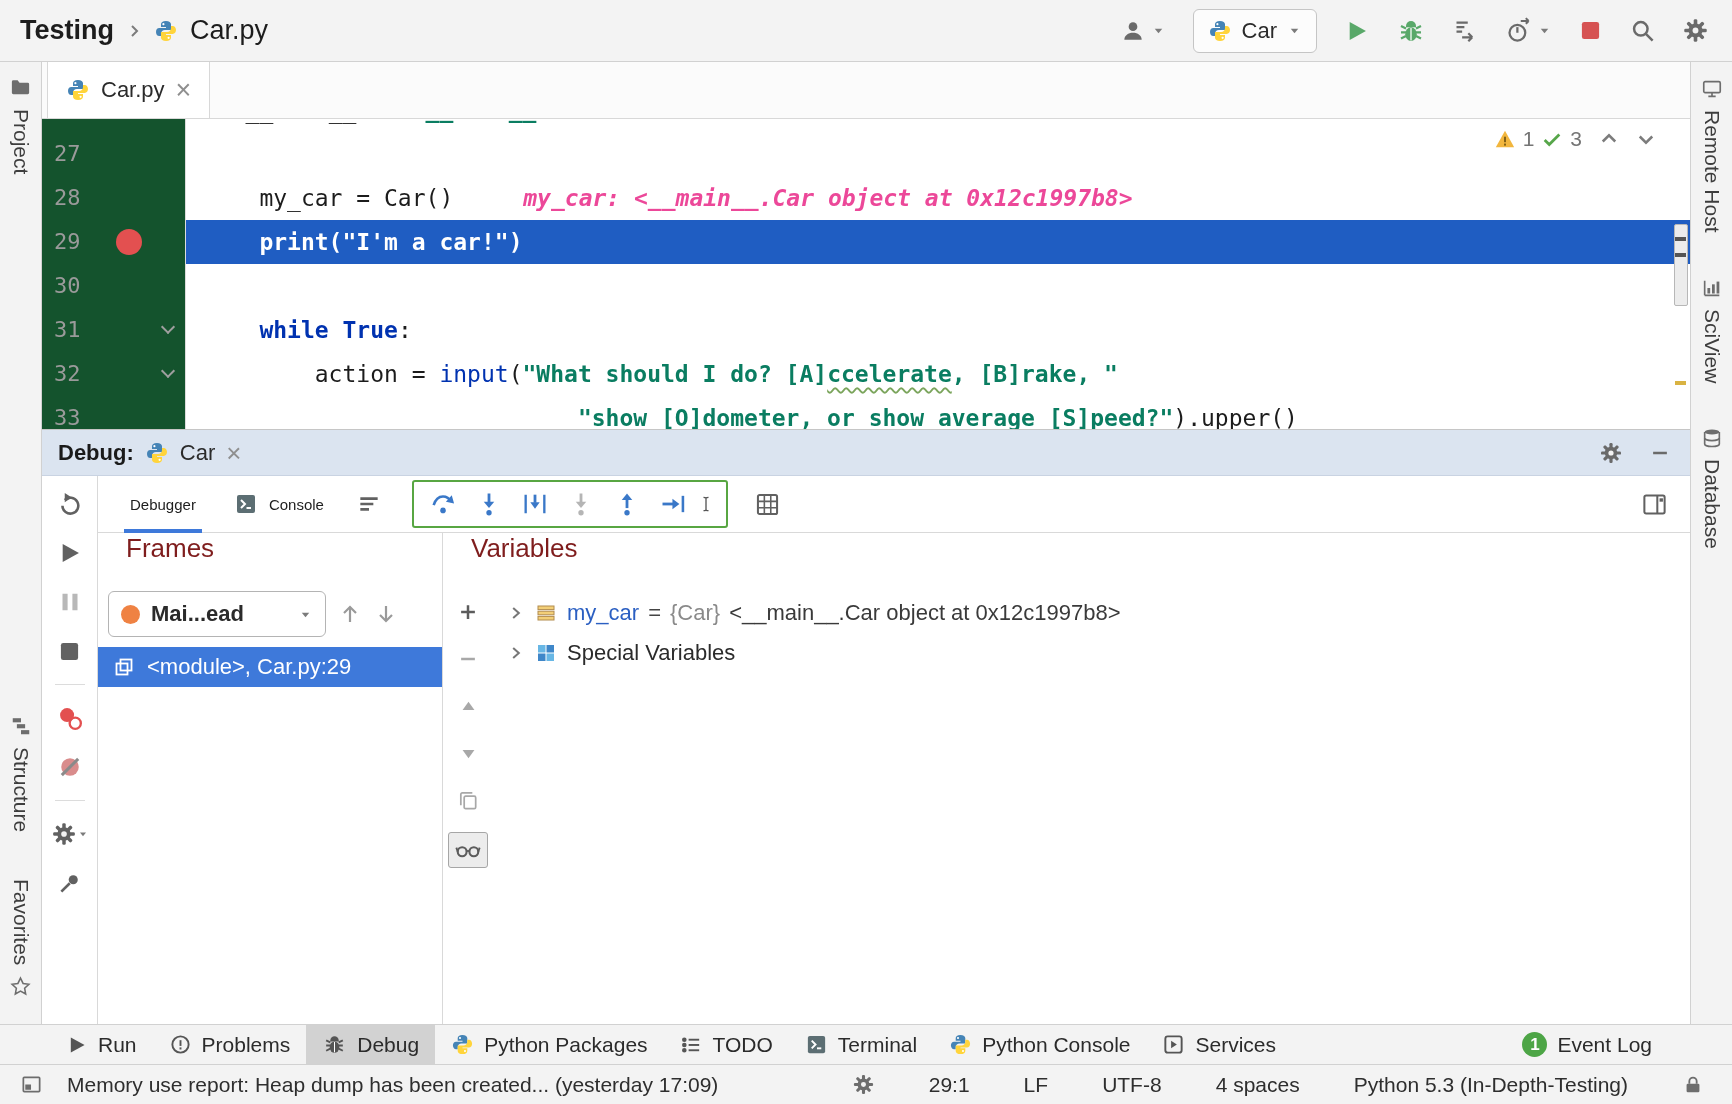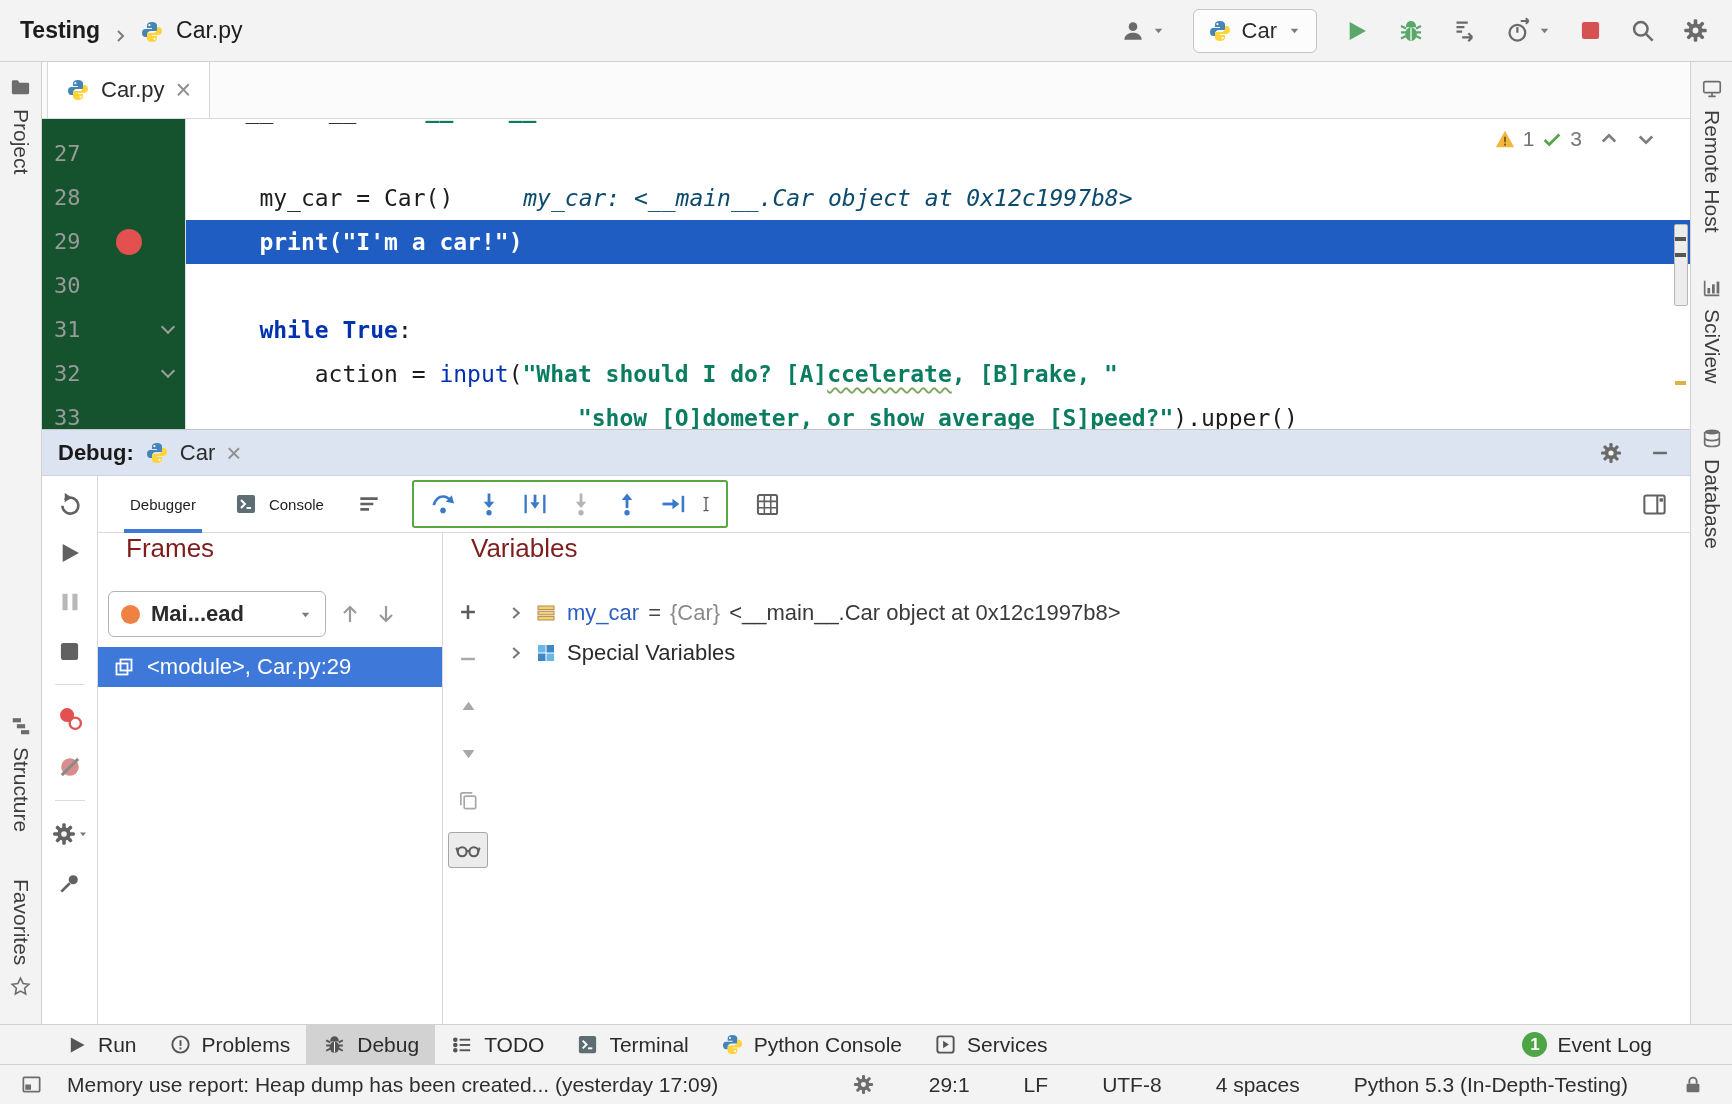--- a/index.html
+++ b/index.html
@@ -3,21 +3,21 @@
 <meta charset="utf-8">
 <style>
 *{margin:0;padding:0;box-sizing:border-box;}
 html,body{width:1732px;height:1104px;overflow:hidden;}
 body{font-family:"Liberation Sans","DejaVu Sans",sans-serif;font-size:22px;color:#2b2b2b;background:#fff;display:flex;flex-direction:column;}
 svg{display:block;flex:none;}
 .spacer{flex:1;}
 
 
 .top-toolbar{height:62px;background:#f3f3f3;border-bottom:1px solid #d1d1d1;display:flex;align-items:center;padding:0 18px 0 20px;gap:16px;flex:none;}
-.breadcrumb{display:flex;align-items:flex-end;gap:12px;font-size:23px;}
+.breadcrumb{display:flex;align-items:center;gap:12px;font-size:27px;}
 .crumb-root{font-weight:bold;color:#1c1c1c;}
 .crumb-file{color:#1c1c1c;}
 .tb-btn{height:44px;display:flex;align-items:center;justify-content:center;gap:5px;padding:0 5px;color:#6a6a6a;}
 .run-combo{height:44px;background:#fcfcfc;border:1px solid #c5c5c5;border-radius:6px;display:flex;align-items:center;gap:10px;padding:0 14px;margin:0 6px;}
 .green{color:#59a869;}
 .red{color:#d65252;}
 .caret{color:#7b7b7b;}
 
 
 .middle{flex:1;display:flex;min-height:0;}
@@ -45,21 +45,21 @@
 .fold-zone{width:32px;display:flex;align-items:center;justify-content:center;}
 .fold-chevron{width:10px;height:10px;border-right:2px solid #9f9f9f;border-bottom:2px solid #9f9f9f;transform:rotate(45deg);display:inline-block;margin-top:-6px;}
 .code-text{flex:1;padding-left:18px;color:#1c1c1c;}
 .exec .code-text{background:#1f5dc2;font-weight:bold;}
 .exec .code-text span{color:#fff;}
 .seg-plain{color:#1c1c1c;}
 .seg-kw{color:#0032b0;font-weight:bold;}
 .seg-str{color:#0a7d61;font-weight:bold;}
 .seg-builtin{color:#0032b0;}
 .seg-sq{text-decoration:underline;text-decoration-style:wavy;text-decoration-color:#7ba55c;text-decoration-thickness:2px;text-underline-offset:5px;}
-.seg-hint{color:#0c4a6e;font-style:italic;margin-left:70px;font-weight:normal;}
+.seg-hint{color:#ec4899;font-style:italic;margin-left:70px;font-weight:bold;}
 .inspections{position:absolute;top:8px;right:34px;display:flex;align-items:center;gap:7px;color:#757575;font-size:21px;}
 .insp-nav{margin-left:10px;color:#7c7c7c;}
 .scroll-rail{position:absolute;top:0;right:0;width:18px;height:100%;}
 .rail-thumb{position:absolute;top:105px;left:2px;right:2px;height:82px;border:1px solid #b7b7b7;background:#ececec;border-radius:2px;}
 .rail-mark{position:absolute;left:3px;width:11px;height:4px;}
 .rail-mark.dark{background:#555;}
 .rail-mark.yellow{background:#d9b343;}
 
 
 .editor-breadcrumb{height:44px;border-top:1px solid #e3e3e3;display:flex;align-items:center;padding-left:162px;color:#8a8a8a;font-size:21px;background:#fff;flex:none;}
@@ -769,20 +769,26 @@
       </svg>
     <span>Problems</span>
   </div>
   <div class="bb-item active">
     <svg width="25" height="25" class="bb-ic">
         <use href="#i-bug"></use>
       </svg>
     <span>Debug</span>
   </div>
   <div class="bb-item">
+    <svg width="23" height="23">
+        <use href="#i-python"></use>
+      </svg>
+    <span>Python Packages</span>
+  </div>
+  <div class="bb-item">
     <svg width="23" height="23" class="bb-ic">
         <use href="#i-todo"></use>
       </svg>
     <span>TODO</span>
   </div>
   <div class="bb-item">
     <svg width="23" height="23">
         <use href="#i-console"></use>
       </svg>
     <span>Terminal</span>

